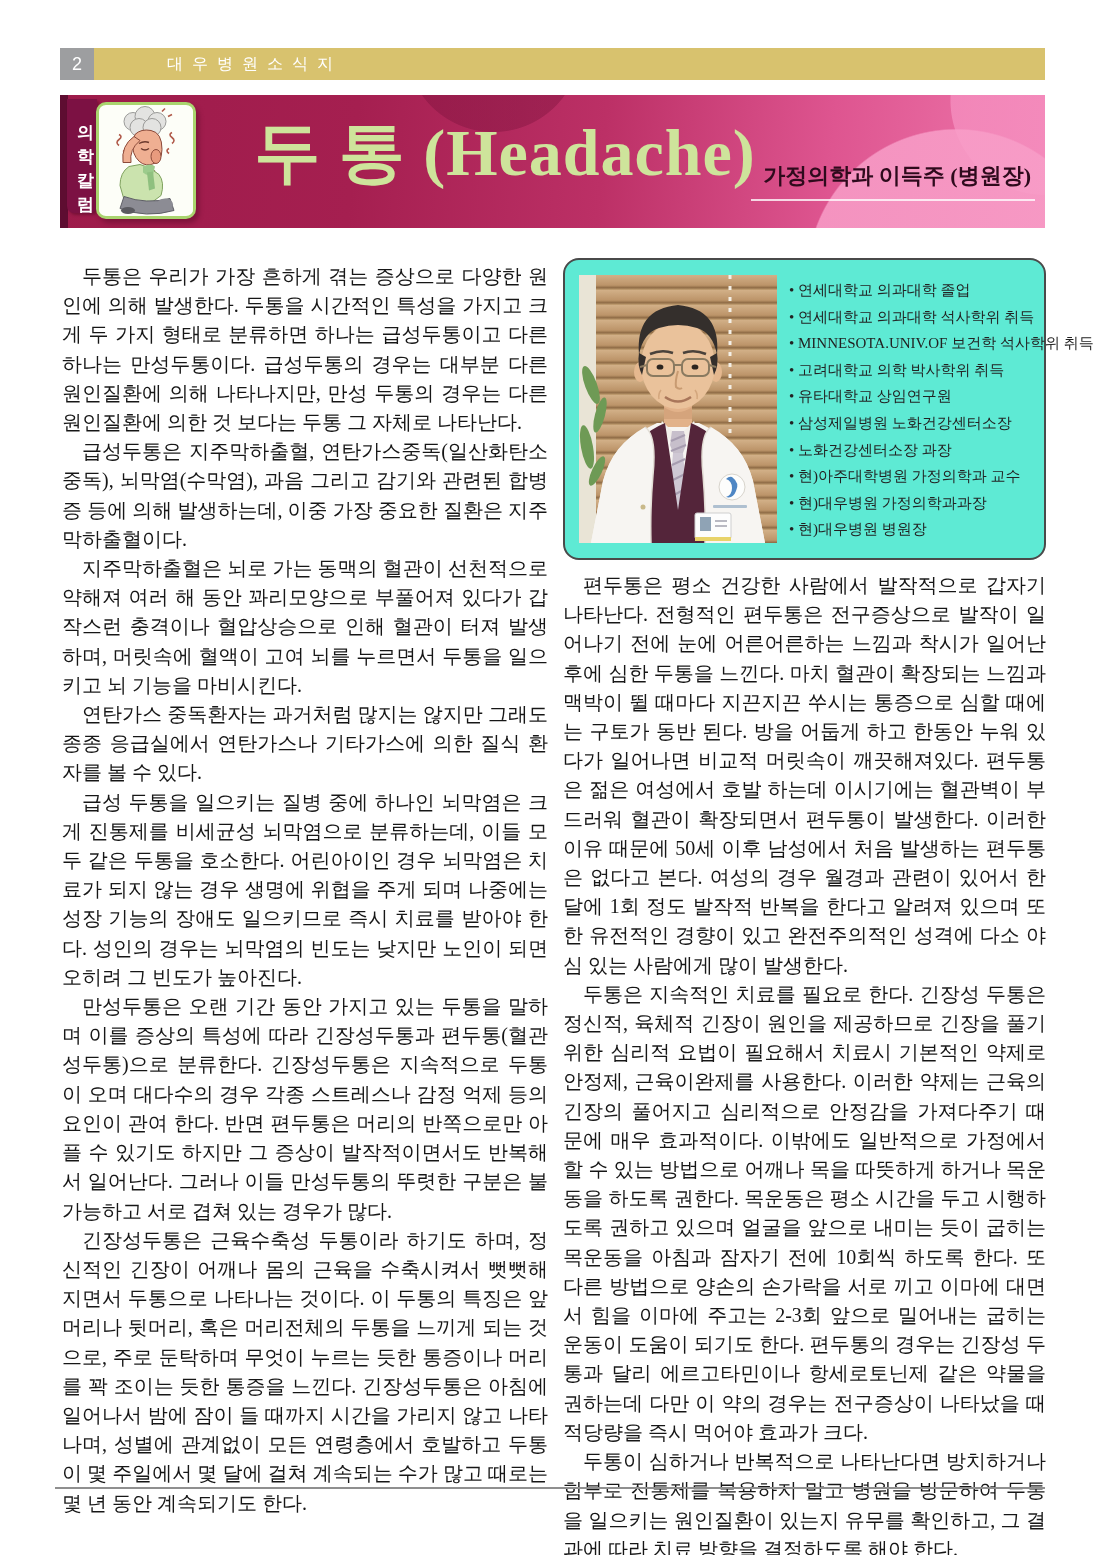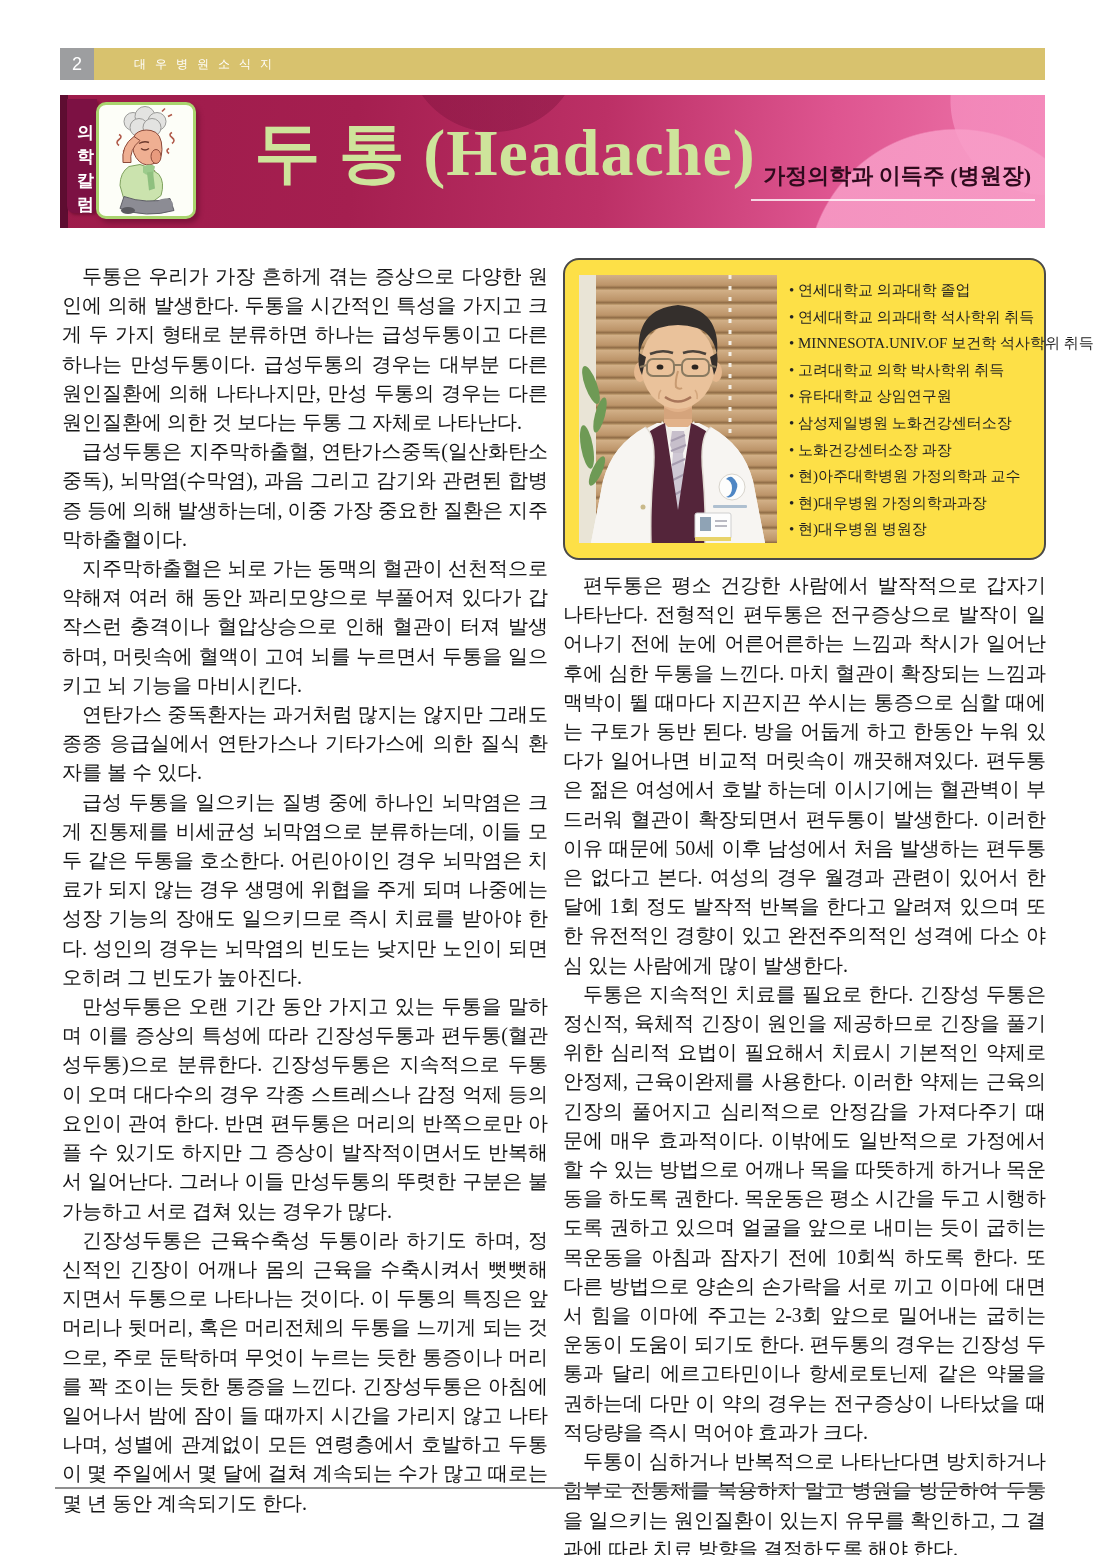--- a/index.html
+++ b/index.html
@@ -3,22 +3,22 @@
 <meta charset="utf-8">
 <style>
   html,body{margin:0;padding:0;background:#ffffff;}
   .page{position:relative;width:1100px;height:1555px;background:#ffffff;overflow:hidden;
         font-family:"Liberation Serif","DejaVu Serif",serif;}
 
   
   .topbar{position:absolute;left:60px;top:48px;width:985px;height:32px;background:#D8C26E;display:flex;align-items:stretch;}
   .page-num{width:34px;background:#9D9EA0;color:#ffffff;font-family:"Liberation Sans",sans-serif;
             font-size:18px;display:flex;align-items:center;justify-content:center;}
-  .topbar-title{color:#ffffff;font-family:"Liberation Sans",sans-serif;font-size:12px;
-                letter-spacing:9px;line-height:32px;padding-left:40px;}
+  .topbar-title{color:#ffffff;font-family:"Liberation Sans",sans-serif;font-size:16px;
+                letter-spacing:9px;line-height:32px;padding-left:40px;margin-left:33px;}
 
   
   .banner{position:absolute;left:60px;top:95px;width:985px;height:133px;
     background:
       radial-gradient(circle 150px at 91% 138%, rgba(248,158,200,.85) 0 99%, transparent 100%),
       radial-gradient(circle 95px at 100% 4%, rgba(246,145,193,.75) 0 99%, transparent 100%),
       radial-gradient(circle 88px at 44% -38%, rgba(120,16,58,.38) 0 99%, transparent 100%),
       linear-gradient(95deg,#9D1B4A 0%,#A51F50 30%,#BC3066 55%,#DE5590 78%,#EE77AB 100%);}
   .banner-edge{position:absolute;left:0;top:0;bottom:0;width:8px;background:#5E0D31;}
   .banner-label{position:absolute;left:7px;top:4px;width:30px;height:114px;background:#7C1143;
@@ -35,21 +35,21 @@
 
   
   .col{position:absolute;font-size:20px;line-height:29.2px;color:#161616;text-align:justify;
        word-break:break-all;}
   .col p{margin:0;text-indent:20px;}
   .col-left{left:62px;top:262px;width:486px;}
   .col-right{left:563px;top:258px;width:483px;}
 
   
   .profile{border:2px solid #4A4A4A;border-radius:16px;height:302px;box-sizing:border-box;
-           padding:15px 8px 14px 14px;display:flex;gap:12px;margin-bottom:11px;background:#fde047;}
+           padding:15px 8px 14px 14px;display:flex;gap:12px;margin-bottom:11px;background:#5eead4;}
   .photo{width:198px;height:268px;flex:0 0 auto;overflow:hidden;}
   .photo svg{width:100%;height:100%;display:block;}
   .creds{list-style:none;margin:2px 0 0;padding:0;flex:1;font-size:15px;line-height:26.6px;
          color:#222222;white-space:nowrap;text-align:left;text-indent:0;}
   .creds li{text-indent:0;}
   .creds li::before{content:"• ";}
 
   
   .divider{position:absolute;left:55px;top:1487px;width:990px;border-top:2px solid #8F8F8F;}
 </style>

